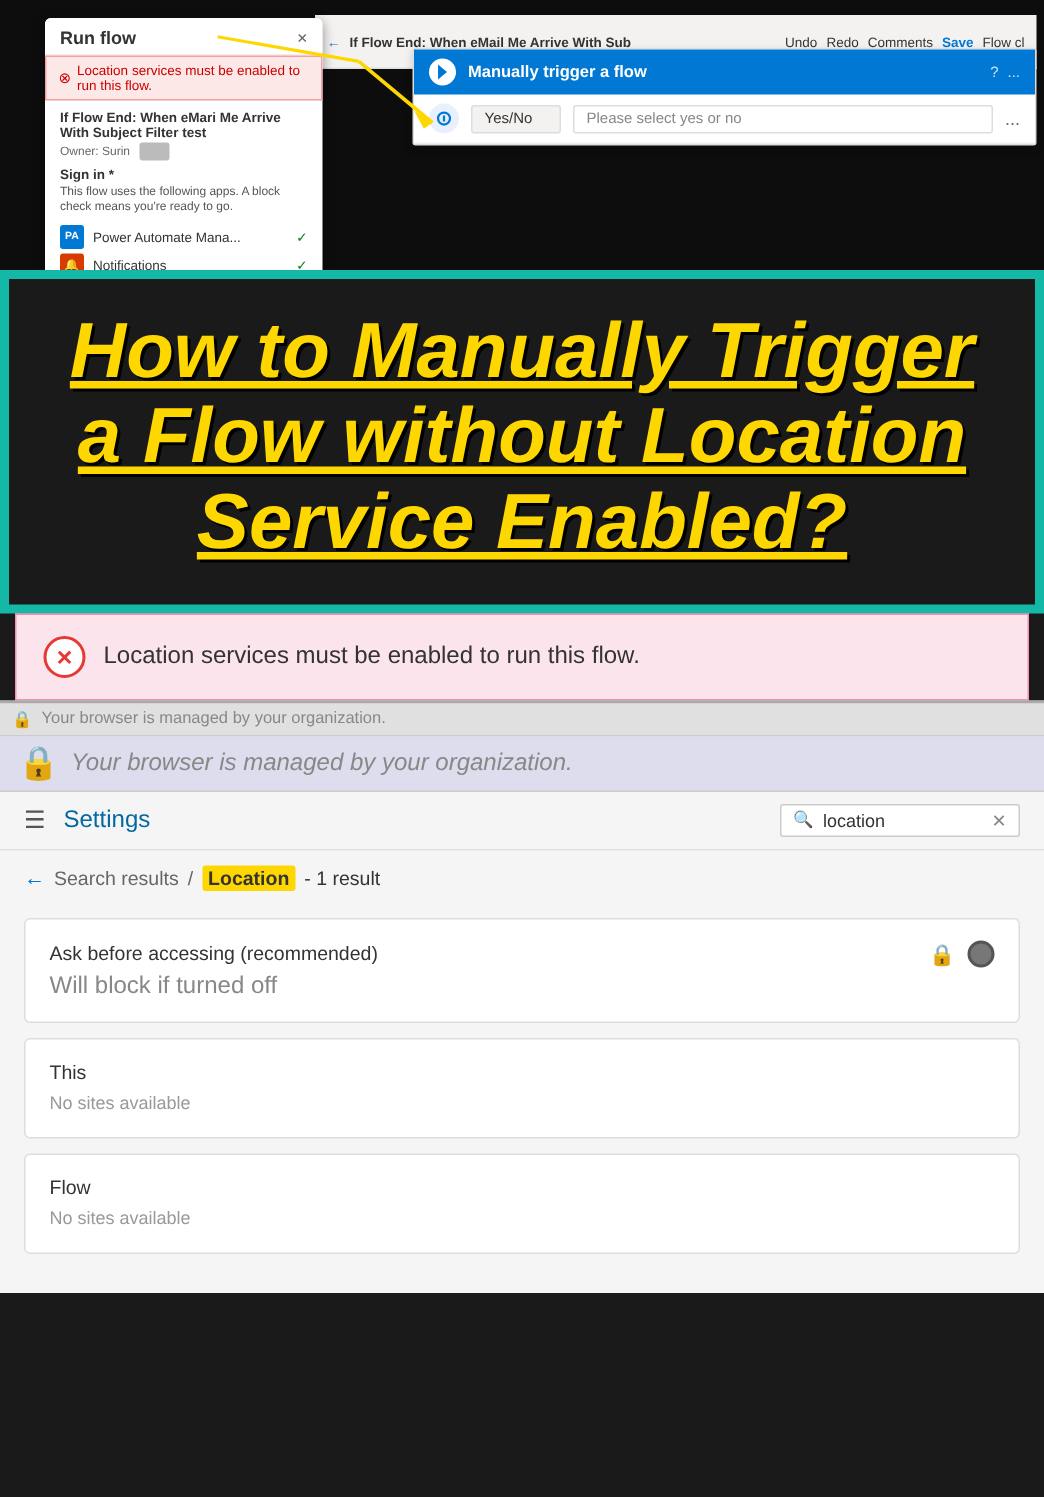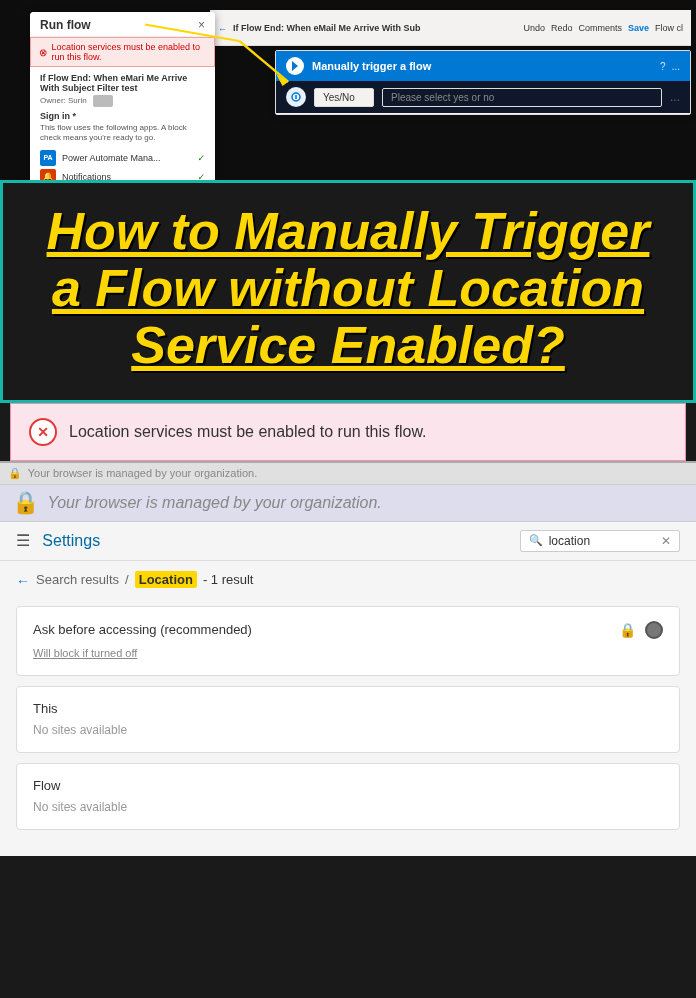--- a/index.html
+++ b/index.html
@@ -166,24 +166,24 @@
       display: flex;
       align-items: center;
       gap: 6px;
       font-size: 9px;
       color: #333;
     }
 
     
     .trigger-panel {
       position: absolute;
-      top: 50px;
+      top: 32px;
       left: 275px;
       right: 5px;
-      background: #0f172a;
+      background: #ffffff;
       border: 1px solid #ddd;
       border-radius: 2px;
       z-index: 15;
       box-shadow: 0 2px 6px rgba(0,0,0,0.15);
     }
     .trigger-header {
       background: #0078d4;
       padding: 6px 10px;
       display: flex;
       align-items: center;
@@ -267,21 +267,21 @@
     
     .main-content {
       width: 696px;
       background: #1a1a1a;
       padding: 0;
     }
 
     
     .title-box {
       background: #1a1a1a;
-      border: 3px solid #14b8a6;
+      border: 6px solid #14b8a6;
       margin: 0;
       padding: 20px 30px 25px;
       text-align: center;
     }
     .main-title {
       font-size: 52px;
       font-weight: 900;
       color: #ffd700;
       text-decoration: underline;
       line-height: 1.1;
@@ -453,23 +453,22 @@
       height: 18px;
       border-radius: 50%;
       background: #e0e0e0;
       border: 2px solid #bbb;
     }
     .card-toggle.on {
       background: #777;
       border-color: #555;
     }
     .card-subtitle {
-      font-size: 11px;
+      font-size: 16px;
       color: #888;
-      text-decoration: underline;
     }
     .card-empty {
       font-size: 12px;
       color: #999;
       padding: 4px 0;
     }
   </style>
 </head>
 <body>
 

